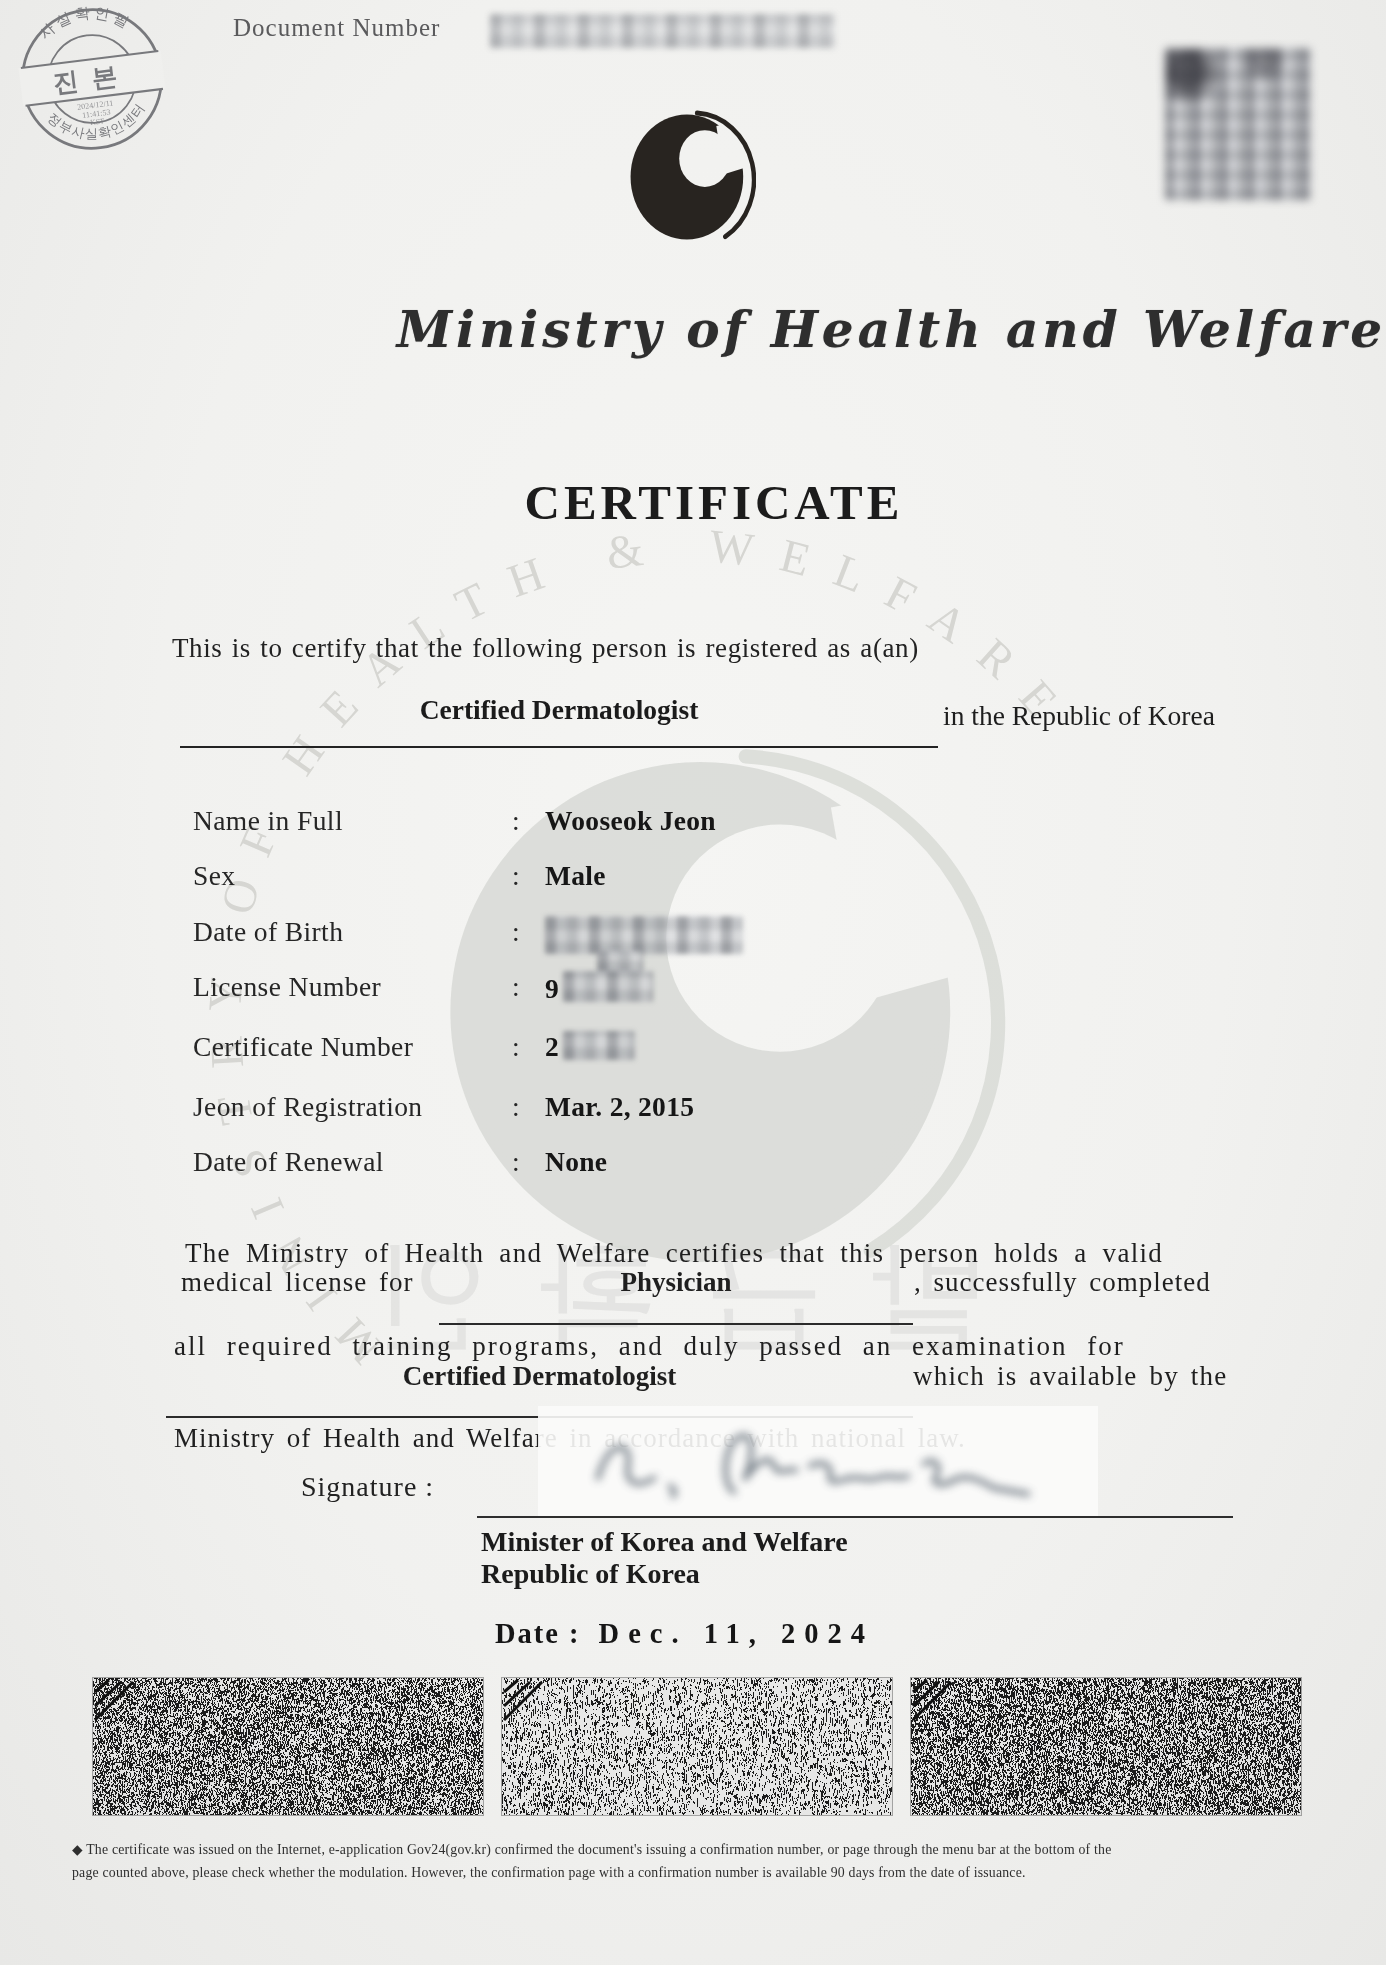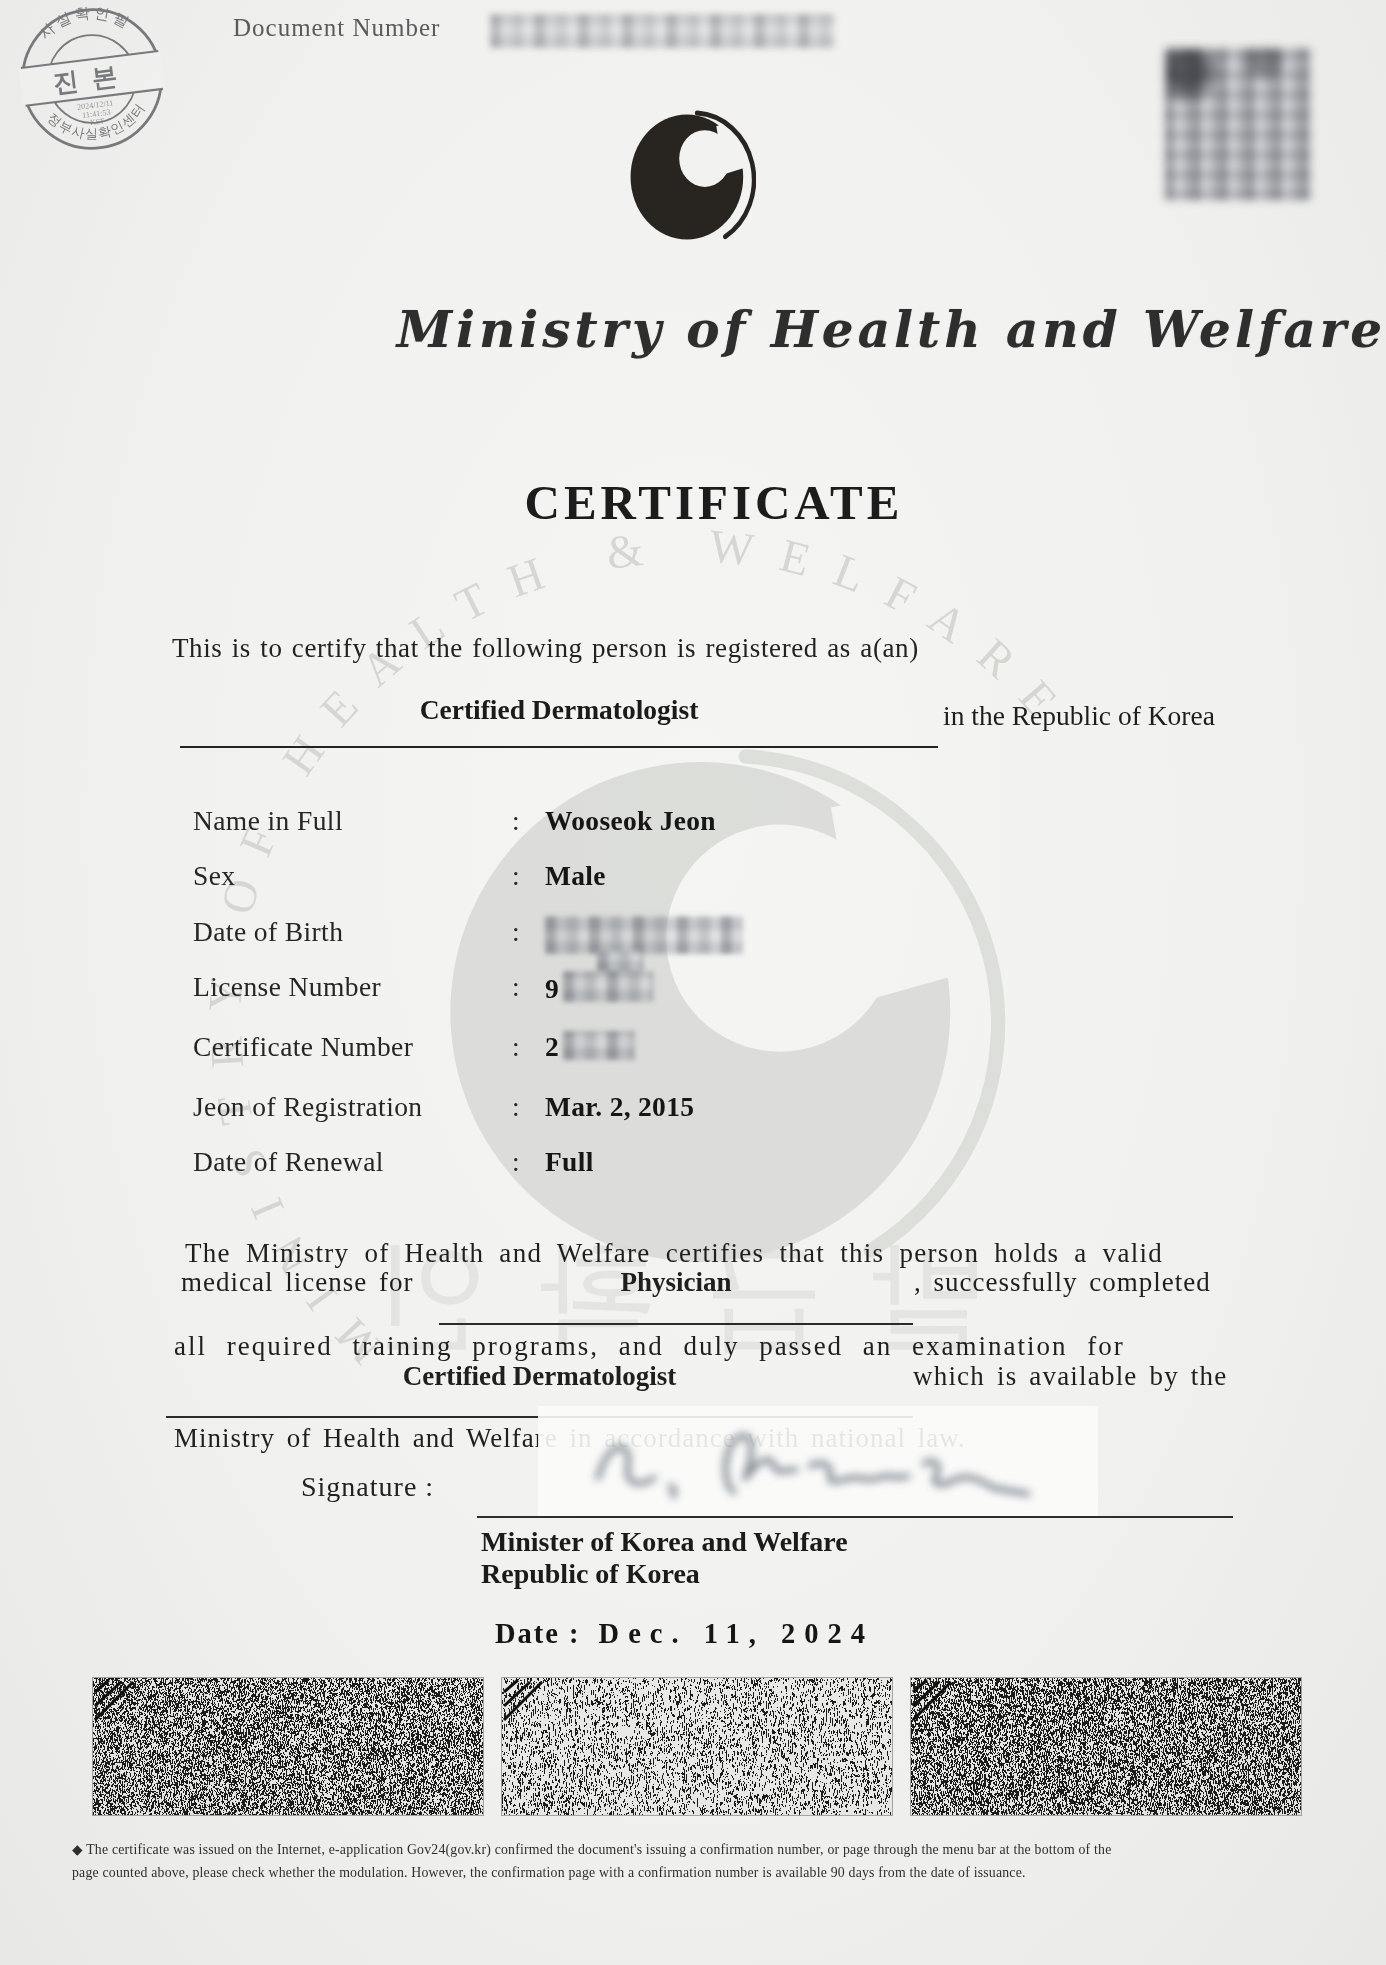--- a/index.html
+++ b/index.html
@@ -176,21 +176,21 @@
     <span class="val"><span>2</span><span class="mosaic inline-blur" style="width:72px;height:29px;margin-left:4px;"></span></span>
   </div>
   <div class="abs frow" style="top:1091px;">
     <span class="lbl">Jeon of Registration</span>
     <span class="colon">:</span>
     <span class="val">Mar. 2, 2015</span>
   </div>
   <div class="abs frow" style="top:1146px;">
     <span class="lbl">Date of Renewal</span>
     <span class="colon">:</span>
-    <span class="val">Full</span>
+    <span class="val">None</span>
   </div>
 
   <div class="abs para pl1">The Ministry of Health and Welfare certifies that this person holds a valid</div>
   <div class="abs para pl2p">medical license for</div>
   <div class="abs para fill1">Physician</div>
   <div class="abs para pl2s">, successfully completed</div>
   <div class="abs para pl3">all required training programs, and duly passed an examination for</div>
   <div class="abs para fill2">Certified Dermatologist</div>
   <div class="abs para pl4s">which is available by the</div>
   <div class="abs para pl5">Ministry of Health and Welfare in accordance with national law.</div>

